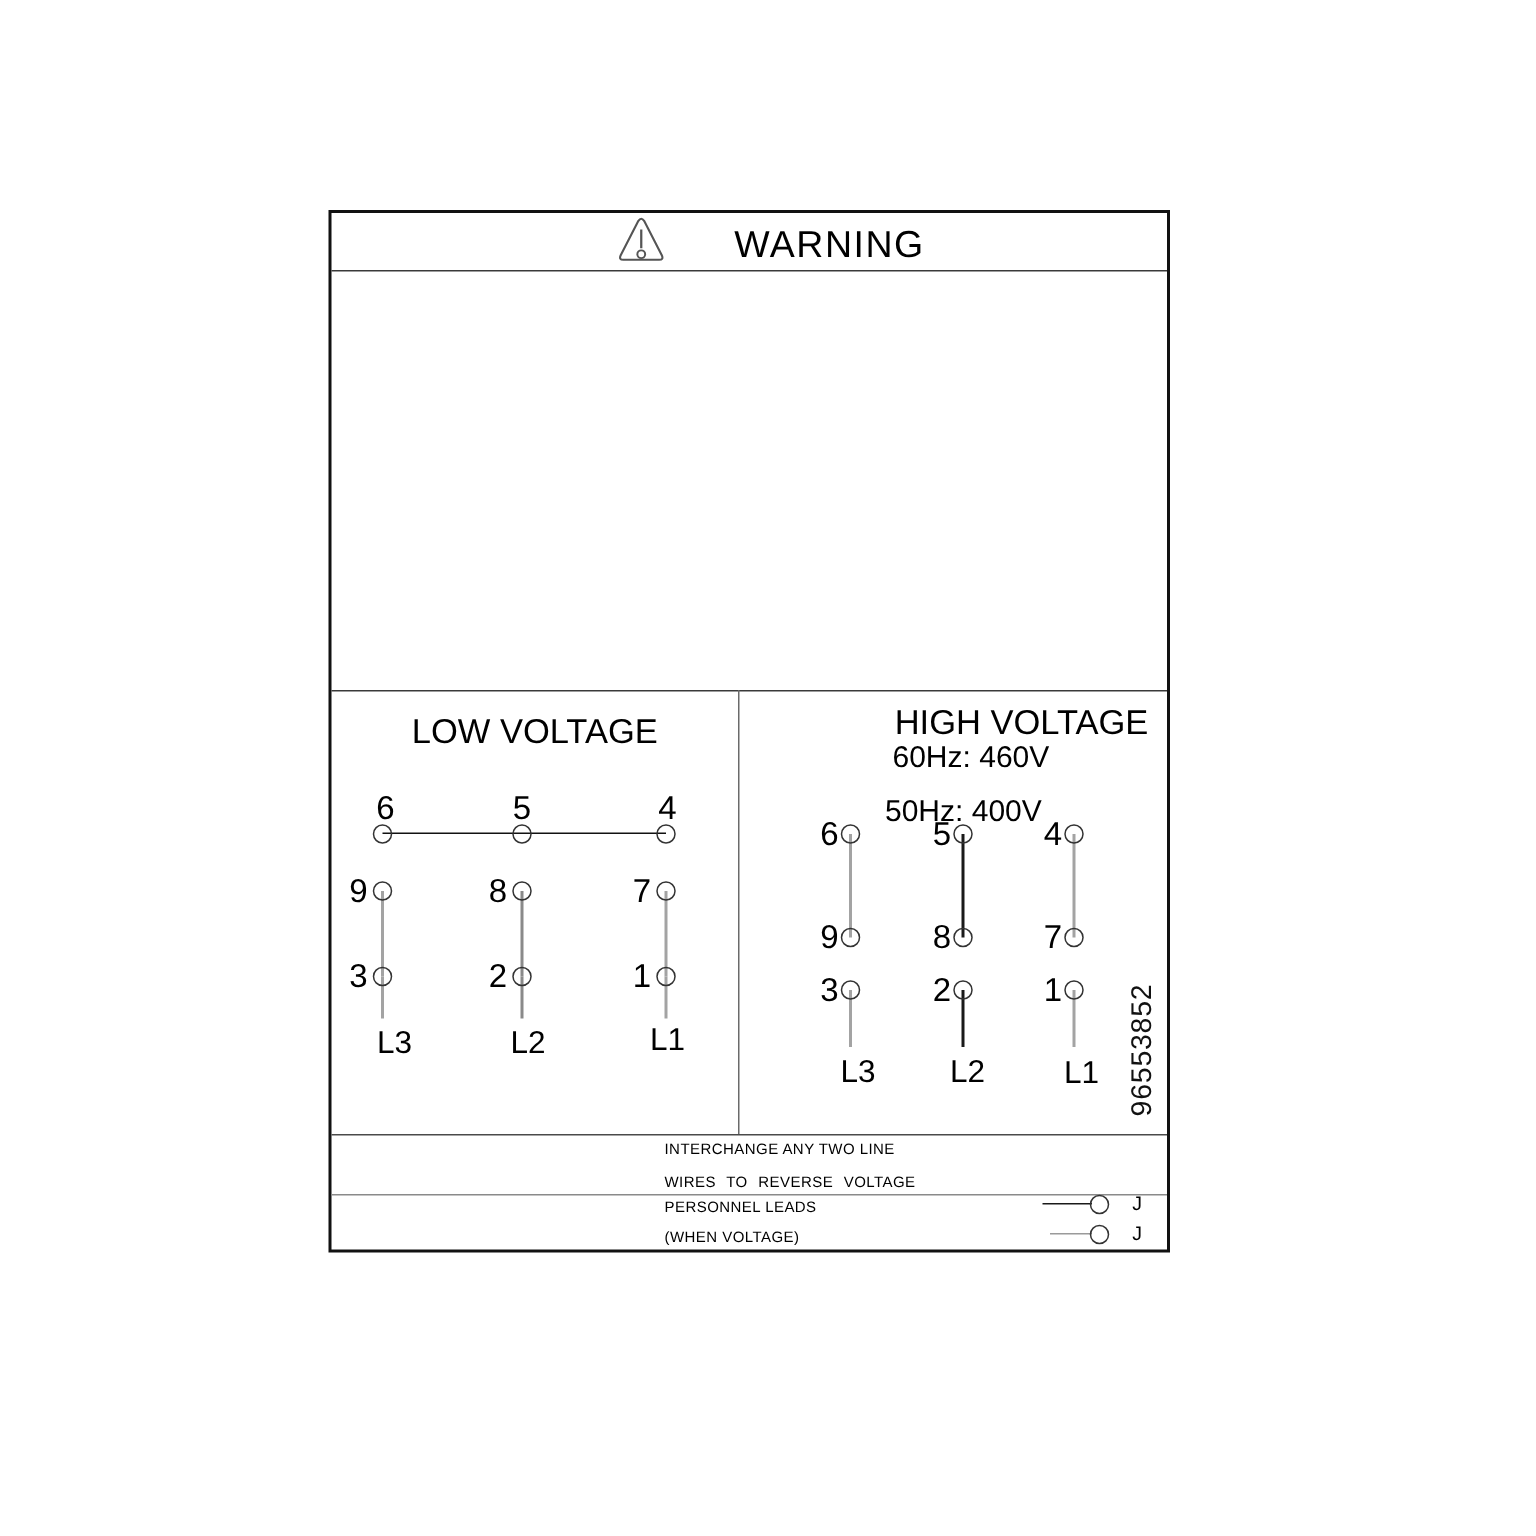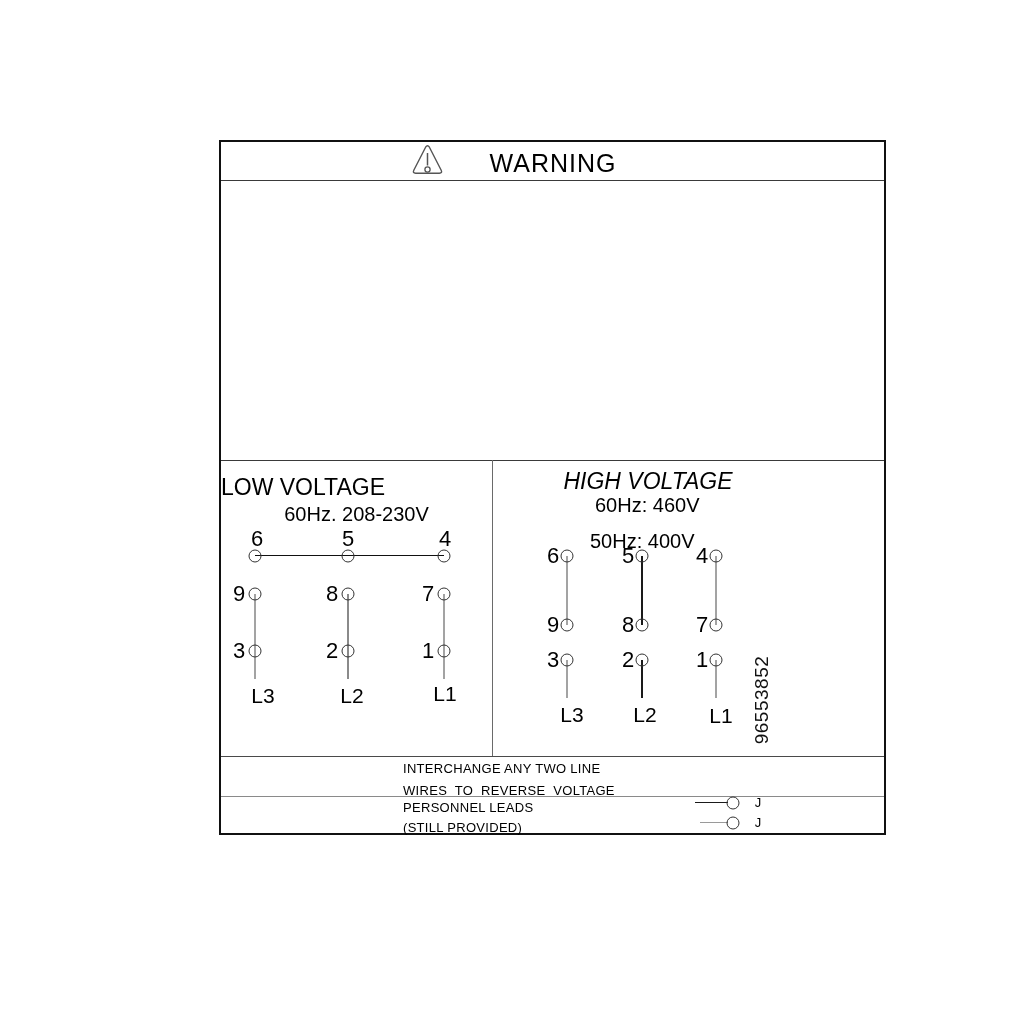--- a/index.html
+++ b/index.html
@@ -1,18 +1,18 @@
 <!DOCTYPE html>
 <html><head>
 <meta charset="utf-8">
 <style>
   html,body{margin:0;padding:0;background:#fff;}
   body{width:1024px;height:1024px;position:relative;overflow:hidden;
        font-family:"Liberation Sans",sans-serif;color:#000;}
-  .label{position:absolute;left:219px;top:140px;width:667px;height:695px;
+  .label{position:absolute;left:219px;top:140px;width:561px;height:695px;
          border:2px solid #111;background:#fff;box-sizing:border-box;}
   .hdiv{position:absolute;left:0;width:100%;height:1px;background:#3a3a3a;}
   .vdiv{position:absolute;width:1px;background:#6a6a6a;}
   .warn-title{position:absolute;font-size:25px;letter-spacing:1px;transform:translateX(-50%);white-space:nowrap;}
   .para{position:absolute;font-size:21px;line-height:27px;white-space:pre-line;letter-spacing:0.2px;}
   .diag-title{position:absolute;font-size:23px;white-space:nowrap;}
   .diag-sub{position:absolute;font-size:20px;white-space:nowrap;}
   .t-num{position:absolute;font-size:22px;transform:translate(-50%,-50%);white-space:nowrap;}
   .l-label{position:absolute;font-size:21px;transform:translate(-50%,-50%);white-space:nowrap;}
   .term{position:absolute;width:13px;height:13px;border-radius:50%;
@@ -21,21 +21,21 @@
           #4a4a4a 0%,#4a4a4a 14%,
           #b5b5b5 14%,#b5b5b5 26%,
           #1f1f1f 26%,#1f1f1f 42%,
           #aaาอ 0,#a8a8a8 42%,#a8a8a8 54%,
           #1f1f1f 54%,#1f1f1f 72%,
           #9a9a9a 72%,#9a9a9a 84%,
           #3a3a3a 84%,#3a3a3a 100%);}
   .wire{position:absolute;}
   .wire.h{height:1.4px;}
   .wire.v{width:1.4px;margin-left:-0.7px;}
-  .note{position:absolute;font-size:13px;letter-spacing:0.3px;white-space:nowrap;}
+  .note{position:absolute;font-size:10px;letter-spacing:0.3px;white-space:nowrap;margin-left:40px;}
   .jlab{position:absolute;font-size:13px;transform:translate(-50%,-50%);}
   .partnum{position:absolute;font-size:19px;letter-spacing:0.5px;transform:translate(-50%,-50%) rotate(-90deg);white-space:nowrap;color:#111;}
   .tri-icon{position:absolute;}
 </style>
 </head>
 <body>
 
 <div class="label">
 
   <div class="tri-icon" style="left:190px;top:2px;">
@@ -44,22 +44,21 @@
       <line x1="16.5" y1="9" x2="16.5" y2="21.5" stroke="#555" stroke-width="1.5"></line>
       <circle cx="16.5" cy="25.5" r="2.6" fill="#fff" stroke="#555" stroke-width="1.3"></circle>
     </svg>
   </div>
   <div class="warn-title" style="left:332px;top:7px;">WARNING</div>
   <div class="hdiv" style="top:38px;"></div>
 
   <div class="hdiv" style="top:318px;"></div>
   <div class="vdiv" style="left:271px;top:318px;height:296px;"></div>
 
-  <div class="diag-title" style="left:0;top:332px;width:271px;">LOW VOLTAGE</div>
-  <div class="diag-sub" style="left:0;top:361px;width:271px;text-align:center;">60Hz. 208-230V</div>
+  <div class="diag-title" style="left:0;top:332px;width:271px;text-align:center;">LOW VOLTAGE</div>
 
   <div class="t-num" style="left:36px;top:397px;">6</div>
   <div class="t-num" style="left:127px;top:397px;">5</div>
   <div class="t-num" style="left:224px;top:397px;">4</div>
   <div class="wire h" style="left:34px;top:413px;width:189px;background:#111;"></div>
   <div class="term" style="left:34px;top:414px;"></div>
   <div class="term" style="left:127px;top:414px;"></div>
   <div class="term" style="left:223px;top:414px;"></div>
 
   <div class="t-num" style="left:18px;top:452px;">9</div>
@@ -79,21 +78,21 @@
   <div class="wire v" style="left:127px;top:509px;height:28px;background:#8a8a8a;"></div>
   <div class="wire v" style="left:223px;top:509px;height:28px;background:#a3a3a3;"></div>
   <div class="term" style="left:34px;top:509px;"></div>
   <div class="term" style="left:127px;top:509px;"></div>
   <div class="term" style="left:223px;top:509px;"></div>
 
   <div class="l-label" style="left:42px;top:554px;">L3</div>
   <div class="l-label" style="left:131px;top:554px;">L2</div>
   <div class="l-label" style="left:224px;top:552px;">L1</div>
 
-  <div class="diag-title" style="left:427px;top:326px;transform:translateX(-50%);font-style:italic;">HIGH VOLTAGE</div>
+  <div class="diag-title" style="left:460px;top:326px;transform:translateX(-50%);">HIGH VOLTAGE</div>
   <div class="diag-sub" style="left:374px;top:352px;">60Hz: 460V</div>
   <div class="diag-sub" style="left:369px;top:388px;">50Hz: 400V</div>
 
   <div class="t-num" style="left:332px;top:414px;">6</div>
   <div class="t-num" style="left:407px;top:414px;">5</div>
   <div class="t-num" style="left:481px;top:414px;">4</div>
   <div class="wire v" style="left:346px;top:414px;height:69px;background:#a3a3a3;"></div>
   <div class="wire v" style="left:421px;top:414px;height:69px;background:#1a1a1a;"></div>
   <div class="wire v" style="left:495px;top:414px;height:69px;background:#a3a3a3;"></div>
   <div class="term" style="left:346px;top:414px;"></div>
@@ -122,21 +121,21 @@
   <div class="l-label" style="left:500px;top:574px;">L1</div>
 
   <div class="partnum" style="left:541px;top:558px;">96553852</div>
 
   <div class="hdiv" style="top:614px;background:#4a4a4a;"></div>
   <div class="note" style="left:182px;top:619px;">INTERCHANGE ANY TWO LINE</div>
   <div class="note" style="left:182px;top:641px;word-spacing:4px;">WIRES TO REVERSE VOLTAGE</div>
 
   <div class="hdiv" style="top:654px;background:#8a8a8a;"></div>
   <div class="note" style="left:182px;top:658px;">PERSONNEL LEADS</div>
-  <div class="note" style="left:182px;top:678px;">(STILL PROVIDED)</div>
+  <div class="note" style="left:182px;top:678px;">(WHEN VOLTAGE)</div>
 
   <div class="wire h" style="left:474px;top:660px;width:33px;background:#1a1a1a;"></div>
   <div class="term" style="left:512px;top:661px;"></div>
   <div class="jlab" style="left:537px;top:660px;">J</div>
 
   <div class="wire h" style="left:479px;top:680px;width:28px;background:#9a9a9a;"></div>
   <div class="term" style="left:512px;top:681px;"></div>
   <div class="jlab" style="left:537px;top:680px;">J</div>
 
 </div>

